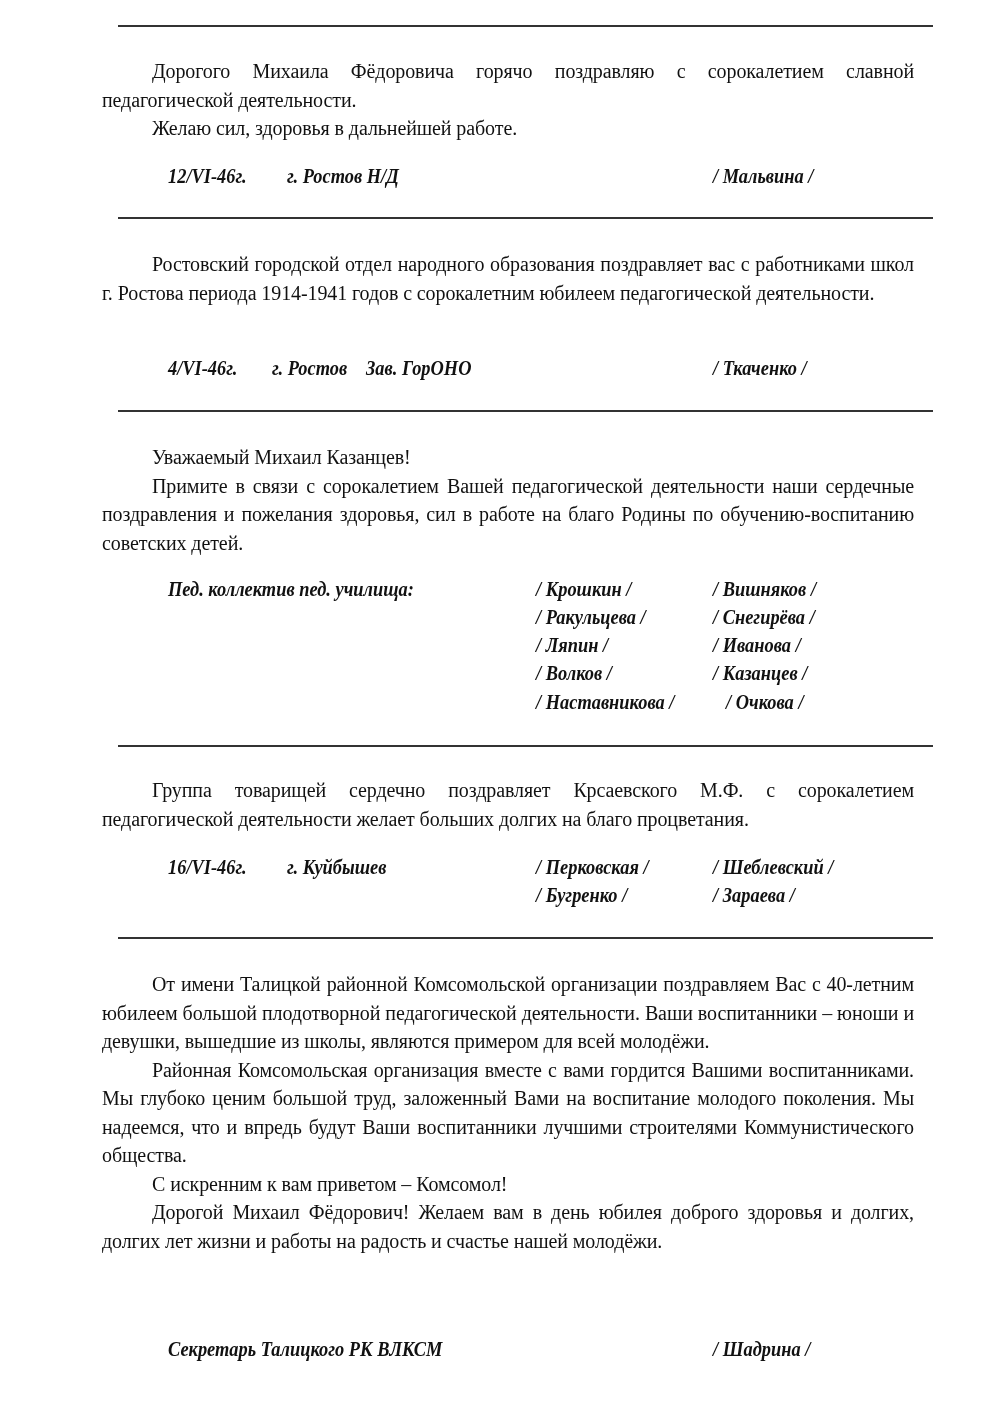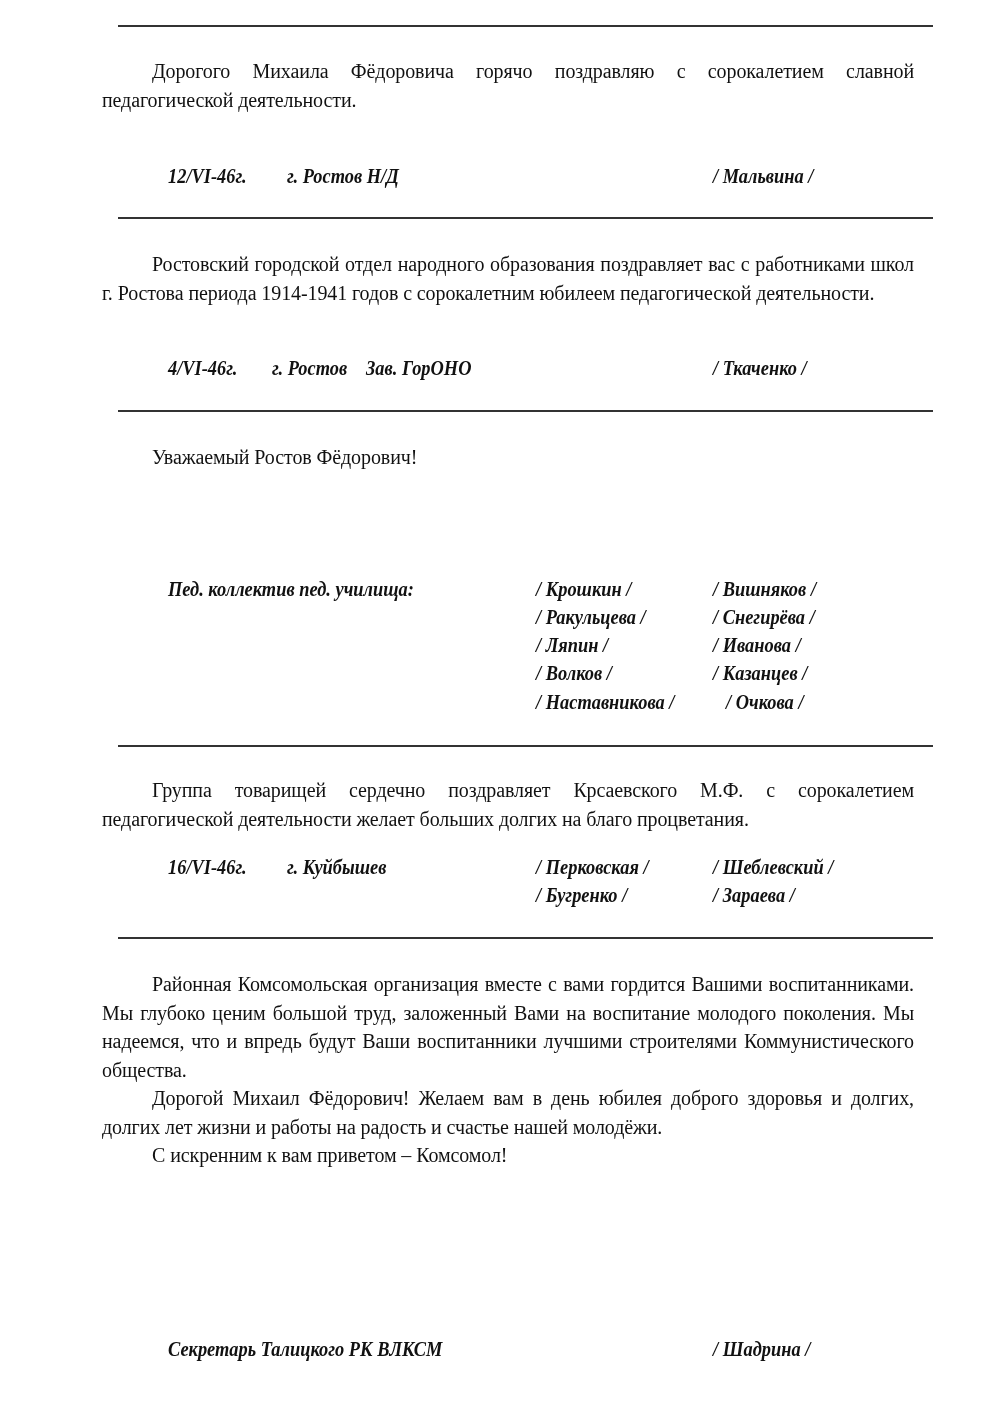--- a/index.html
+++ b/index.html
@@ -14,39 +14,41 @@
 </style>
 </head>
 <body>
 
 <div>
 
   <div class="rule" style="top:25px"></div>
 
   <div class="block" style="top:57px">
     <p class="p">Дорогого Михаила Фёдоровича горячо поздравляю с сорокалетием славной педагогической деятельности.</p>
+    <p class="p">Желаю сил, здоровья в дальнейшей работе.</p>
   </div>
   <span class="sig" style="left:168px;top:162px">12/VI-46г.</span>
   <span class="sig" style="left:287px;top:162px">г. Ростов Н/Д</span>
   <span class="sig" style="left:713px;top:162px">/ Мальвина /</span>
 
   <div class="rule" style="top:217px"></div>
 
   <div class="block" style="top:250px">
     <p class="p">Ростовский городской отдел народного образования поздравляет вас с работниками школ г. Ростова периода 1914-1941 годов с сорокалетним юбилеем педагогической деятельности.</p>
   </div>
   <span class="sig" style="left:168px;top:354px">4/VI-46г.</span>
   <span class="sig" style="left:272px;top:354px">г. Ростов</span>
   <span class="sig" style="left:366px;top:354px">Зав. ГорОНО</span>
   <span class="sig" style="left:713px;top:354px">/ Ткаченко /</span>
 
   <div class="rule" style="top:410px"></div>
 
   <div class="block" style="top:443px">
-    <p class="p">Уважаемый Ростов Фёдорович!</p>
+    <p class="p">Уважаемый Михаил Казанцев!</p>
+    <p class="p">Примите в связи с сорокалетием Вашей педагогической деятельности наши сердечные поздравления и пожелания здоровья, сил в работе на благо Родины по обучению-воспитанию советских детей.</p>
   </div>
   <span class="sig" style="left:168px;top:575px">Пед. коллектив пед. училища:</span>
   <span class="sig" style="left:536px;top:575px">/ Крошкин /</span>
   <span class="sig" style="left:536px;top:603px">/ Ракульцева /</span>
   <span class="sig" style="left:536px;top:631px">/ Ляпин /</span>
   <span class="sig" style="left:536px;top:659px">/ Волков /</span>
   <span class="sig" style="left:536px;top:688px">/ Наставникова /</span>
   <span class="sig" style="left:713px;top:575px">/ Вишняков /</span>
   <span class="sig" style="left:713px;top:603px">/ Снегирёва /</span>
   <span class="sig" style="left:713px;top:631px">/ Иванова /</span>
@@ -61,20 +63,21 @@
   <span class="sig" style="left:168px;top:853px">16/VI-46г.</span>
   <span class="sig" style="left:287px;top:853px">г. Куйбышев</span>
   <span class="sig" style="left:536px;top:853px">/ Перковская /</span>
   <span class="sig" style="left:536px;top:881px">/ Бугренко /</span>
   <span class="sig" style="left:713px;top:853px">/ Шеблевский /</span>
   <span class="sig" style="left:713px;top:881px">/ Зараева /</span>
 
   <div class="rule" style="top:937px"></div>
 
   <div class="block" style="top:970px">
+    <p class="p">От имени Талицкой районной Комсомольской организации поздравляем Вас с 40-летним юбилеем большой плодотворной педагогической деятельности. Ваши воспитанники – юноши и девушки, вышедшие из школы, являются примером для всей молодёжи.</p>
     <p class="p">Районная Комсомольская организация вместе с вами гордится Вашими воспитанниками. Мы глубоко ценим большой труд, заложенный Вами на воспитание молодого поколения. Мы надеемся, что и впредь будут Ваши воспитанники лучшими строителями Коммунистического общества.</p>
+    <p class="p">С искренним к вам приветом – Комсомол!</p>
     <p class="p">Дорогой Михаил Фёдорович! Желаем вам в день юбилея доброго здоровья и долгих, долгих лет жизни и работы на радость и счастье нашей молодёжи.</p>
-    <p class="p">С искренним к вам приветом – Комсомол!</p>
   </div>
   <span class="sig" style="left:168px;top:1335px">Секретарь Талицкого РК ВЛКСМ</span>
   <span class="sig" style="left:713px;top:1335px">/ Шадрина /</span>
 
 </div>
 
 </body></html>

